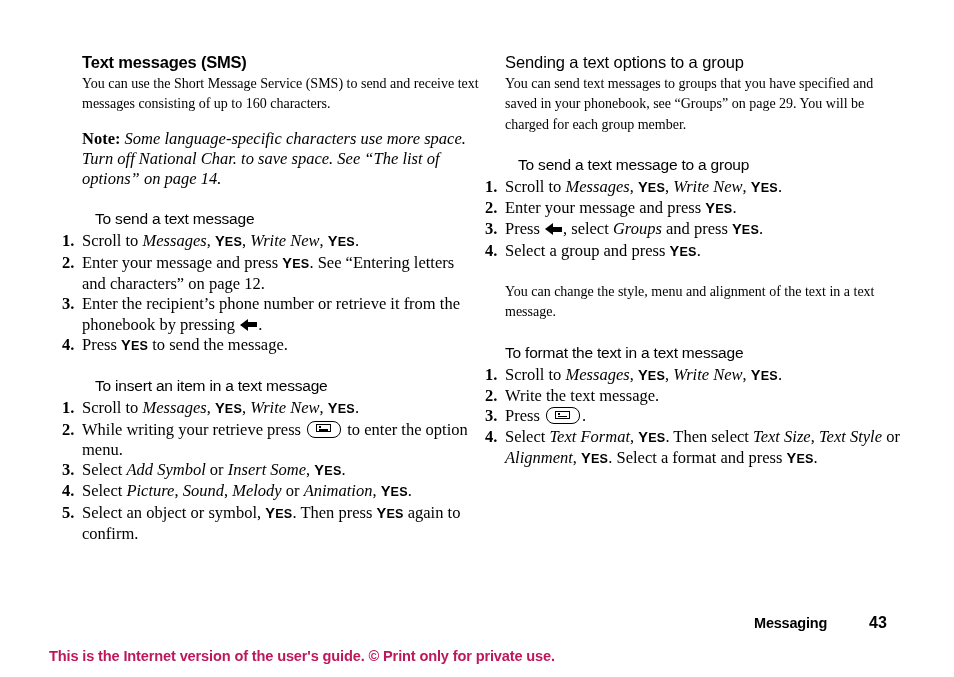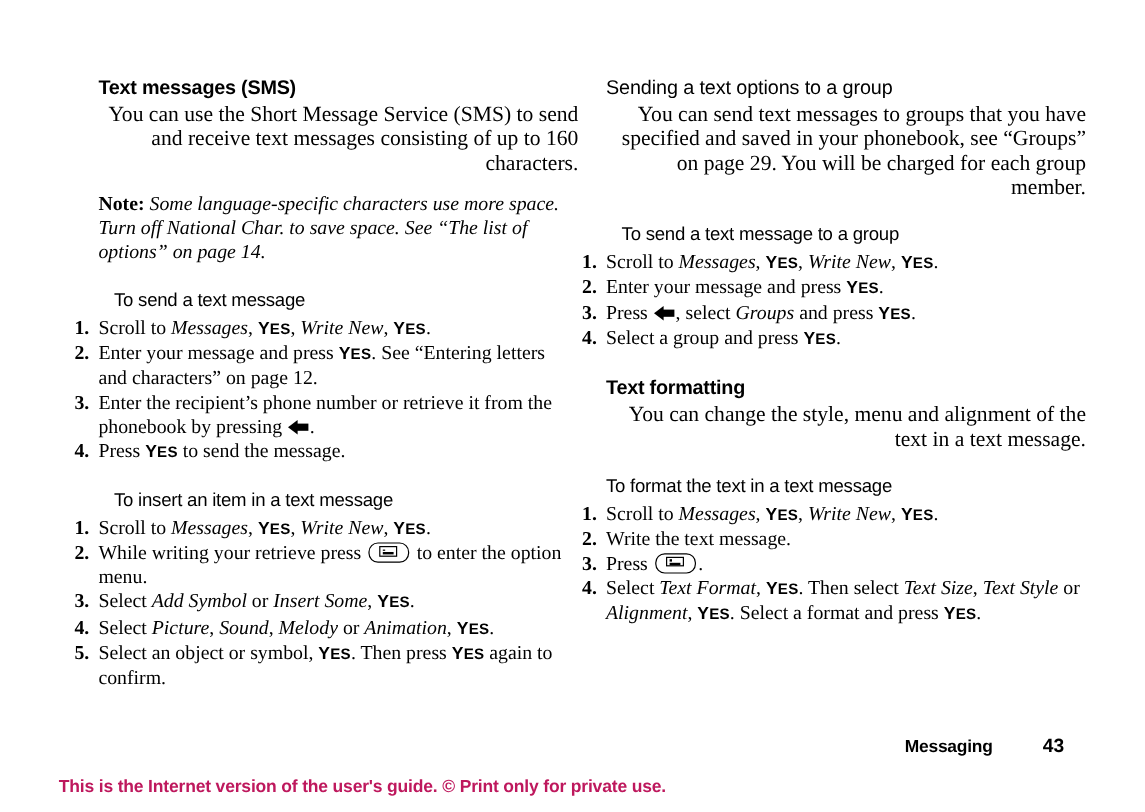--- a/index.html
+++ b/index.html
@@ -17,21 +17,21 @@
   }
 
   .page {
     position: absolute;
     inset: 0;
   }
 
   
   .col {
     position: absolute;
-    top: 63px;
+    top: 52px;
     width: 400px;
   }
   .col-left  { left: 82px; }
   .col-right { left: 505px; }
 
   
   .h-bold {
     font-family: "Liberation Sans", "DejaVu Sans", sans-serif;
     font-weight: bold;
     font-size: 16.5px;
@@ -54,23 +54,22 @@
     line-height: 20px;
     margin: 0 0 2px 0;
     padding-left: 13px;
     letter-spacing: -0.2px;
   }
   .h-proc.flush { padding-left: 0; }
 
   
   p.body {
     margin: 0;
-    font-size: 18px;
+    font-size: 14px;
     line-height: 20.3px;
-    text-align: right;
   }
   p.note {
     margin: 0;
     font-size: 16.5px;
     line-height: 20.3px;
     font-style: italic;
   }
   p.note b {
     font-style: normal;
     font-weight: bold;
@@ -278,21 +277,20 @@
 
       <li><span>Enter your message and press </span><span class="yes"><span class="cap">Y</span>ES</span><span>.</span></li>
 
       <li><span>Press </span><span class="arrow-left"></span><span>, select </span><i class="it">Groups</i><span> and press </span><span class="yes"><span class="cap">Y</span>ES</span><span>.</span></li>
 
       <li><span>Select a group and press </span><span class="yes"><span class="cap">Y</span>ES</span><span>.</span></li>
     </ol>
 
     <div class="gap-lg"></div>
 
-    <h2 class="h-bold">Text formatting</h2>
 
     <p class="body">You can change the style, menu and alignment of the text in a text message.</p>
 
     <div class="gap-lg"></div>
 
     <h3 class="h-proc flush">To format the text in a text message</h3>
 
     <ol class="steps">
       <li><span>Scroll to </span><i class="it">Messages</i><span>, </span><span class="yes"><span class="cap">Y</span>ES</span><span>, </span><i class="it">Write New</i><span>, </span><span class="yes"><span class="cap">Y</span>ES</span><span>.</span></li>
 

